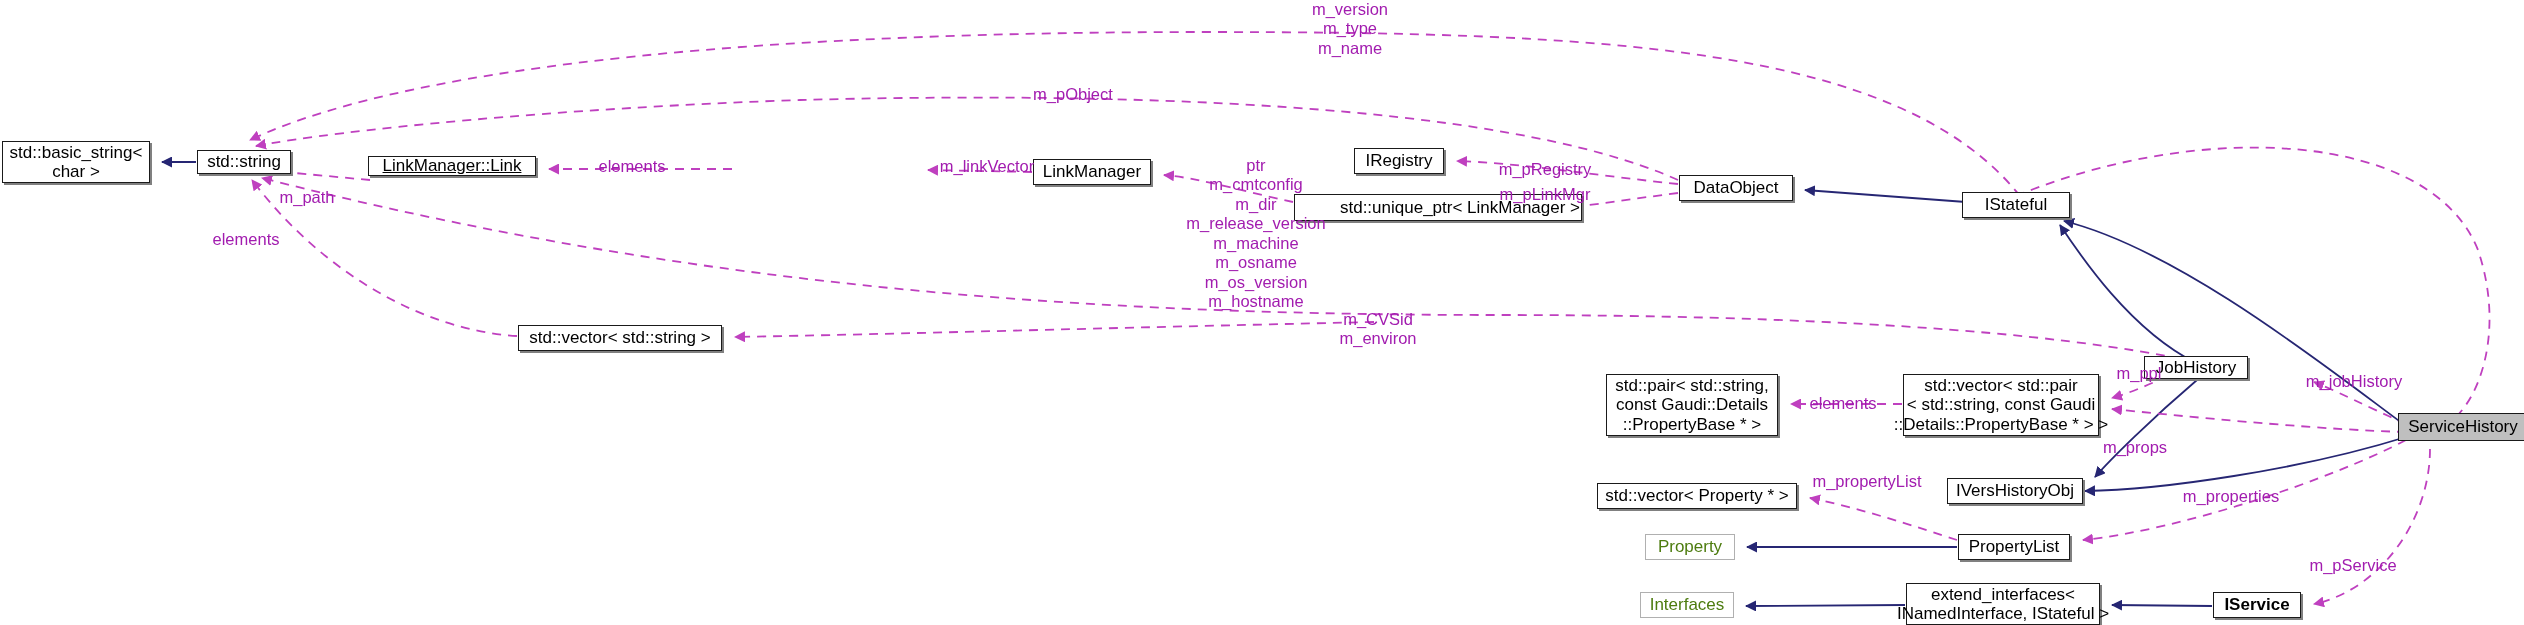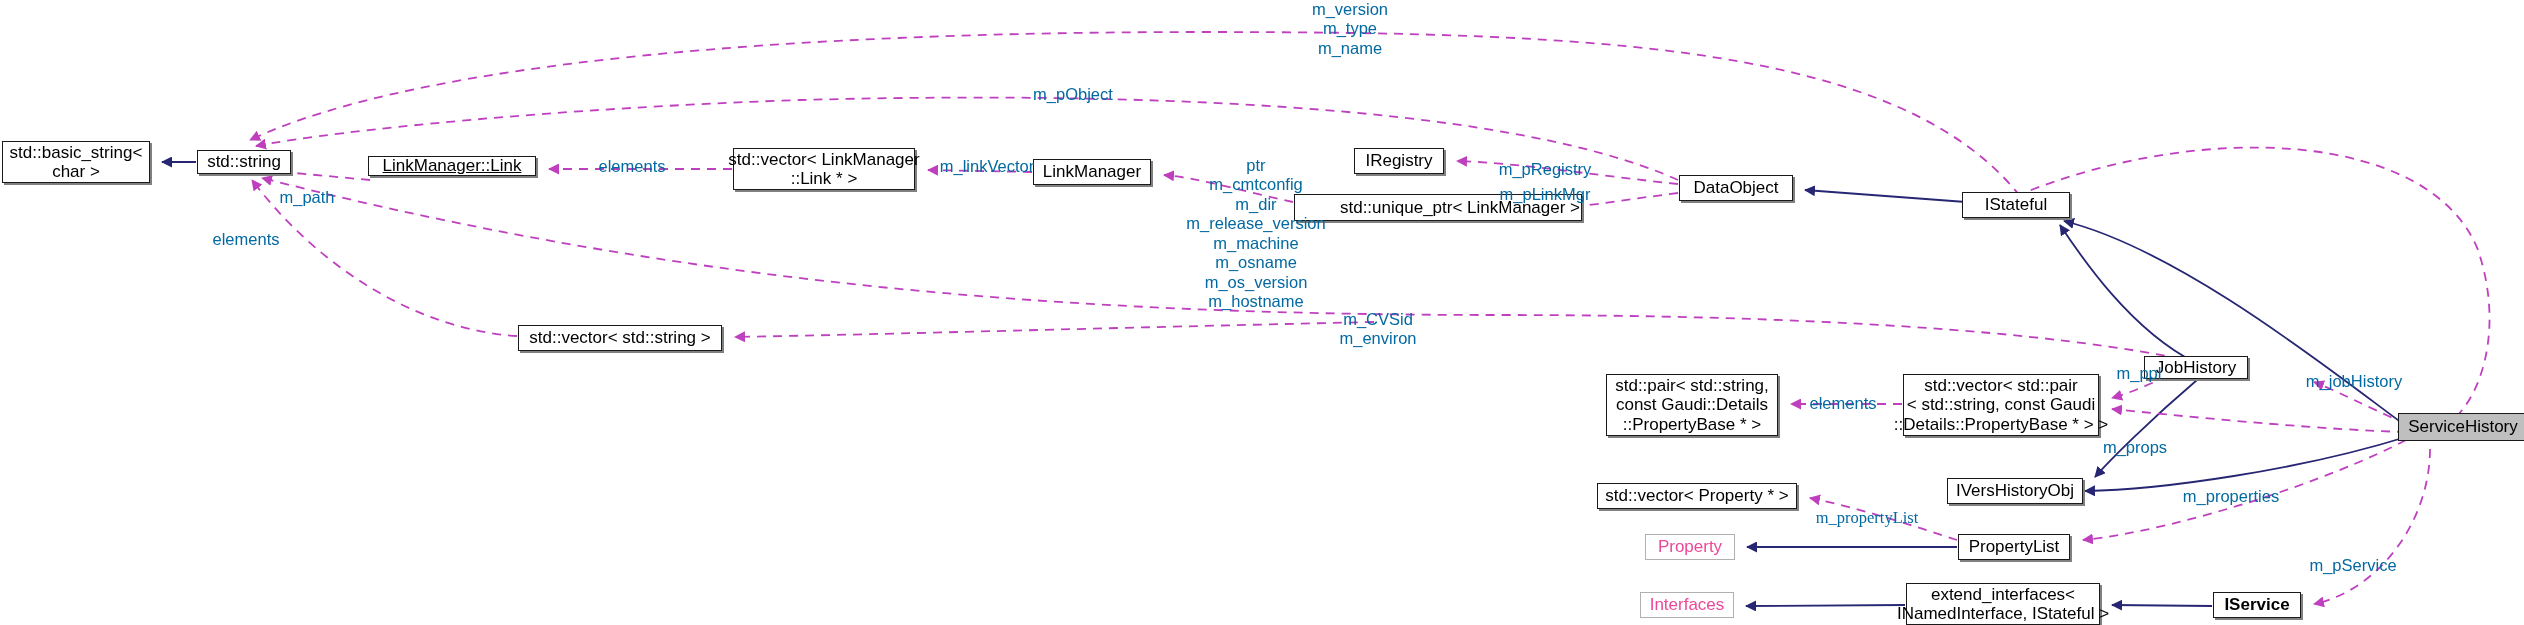--- a/index.html
+++ b/index.html
@@ -42,26 +42,26 @@
   .node.shadow {
     box-shadow: 2px 2px 0 0 #808080;
   }
   .node.highlight {
     background: #bfbfbf;
     border: 1.6px solid #1a1a1a;
   }
   .node.light {
     border: 1.6px solid #b0b0b0;
     box-shadow: none;
-    color: #ec4899;
+    color: #4d7c0f;
   }
   .edge-label {
     position: absolute;
     font-size: 16.5px;
-    color: #0369a1;
+    color: #a21caf;
     white-space: pre;
     text-align: center;
     line-height: 1.18;
     z-index: 6;
   }
 </style>
 </head>
 <body>
 
 <div id="diagram">
@@ -139,22 +139,20 @@
     </g>
   </svg>
 
   <div class="node shadow" style="left:2px;top:141px;width:148px;height:42px;">std::basic_string&lt;
 char &gt;</div>
 
   <div class="node shadow" style="left:197px;top:150px;width:94px;height:24px;">std::string</div>
 
   <div class="node shadow" style="left:368px;top:156px;width:168px;height:20px;text-decoration:underline;">LinkManager::Link</div>
 
-  <div class="node shadow" style="left:733px;top:148px;width:182px;height:42px;">std::vector&lt; LinkManager
-::Link * &gt;</div>
 
   <div class="node shadow" style="left:1033px;top:159px;width:118px;height:26px;">LinkManager</div>
 
   <div class="node shadow" style="left:1294px;top:194px;width:288px;height:27px;padding-left:44px;">std::unique_ptr&lt; LinkManager &gt;</div>
 
   <div class="node shadow" style="left:1354px;top:148px;width:90px;height:26px;">IRegistry</div>
 
   <div class="node shadow" style="left:1679px;top:175px;width:114px;height:26px;">DataObject</div>
 
   <div class="node shadow" style="left:1962px;top:192px;width:108px;height:26px;">IStateful</div>
@@ -219,19 +217,19 @@
 m_environ</div>
 
   <div class="edge-label" style="left:1800px;top:394px;width:86px;">elements</div>
 
   <div class="edge-label" style="left:2108px;top:364px;width:62px;">m_ppl</div>
 
   <div class="edge-label" style="left:2297px;top:372px;width:114px;">m_jobHistory</div>
 
   <div class="edge-label" style="left:2095px;top:438px;width:80px;">m_props</div>
 
-  <div class="edge-label" style="left:1806px;top:508px;width:122px;font-family:Liberation Serif, serif;">m_propertyList</div>
+  <div class="edge-label" style="left:1806px;top:472px;width:122px;">m_propertyList</div>
 
   <div class="edge-label" style="left:2175px;top:487px;width:112px;">m_properties</div>
 
   <div class="edge-label" style="left:2300px;top:556px;width:106px;">m_pService</div>
 
 </div>
 
 </body></html>

